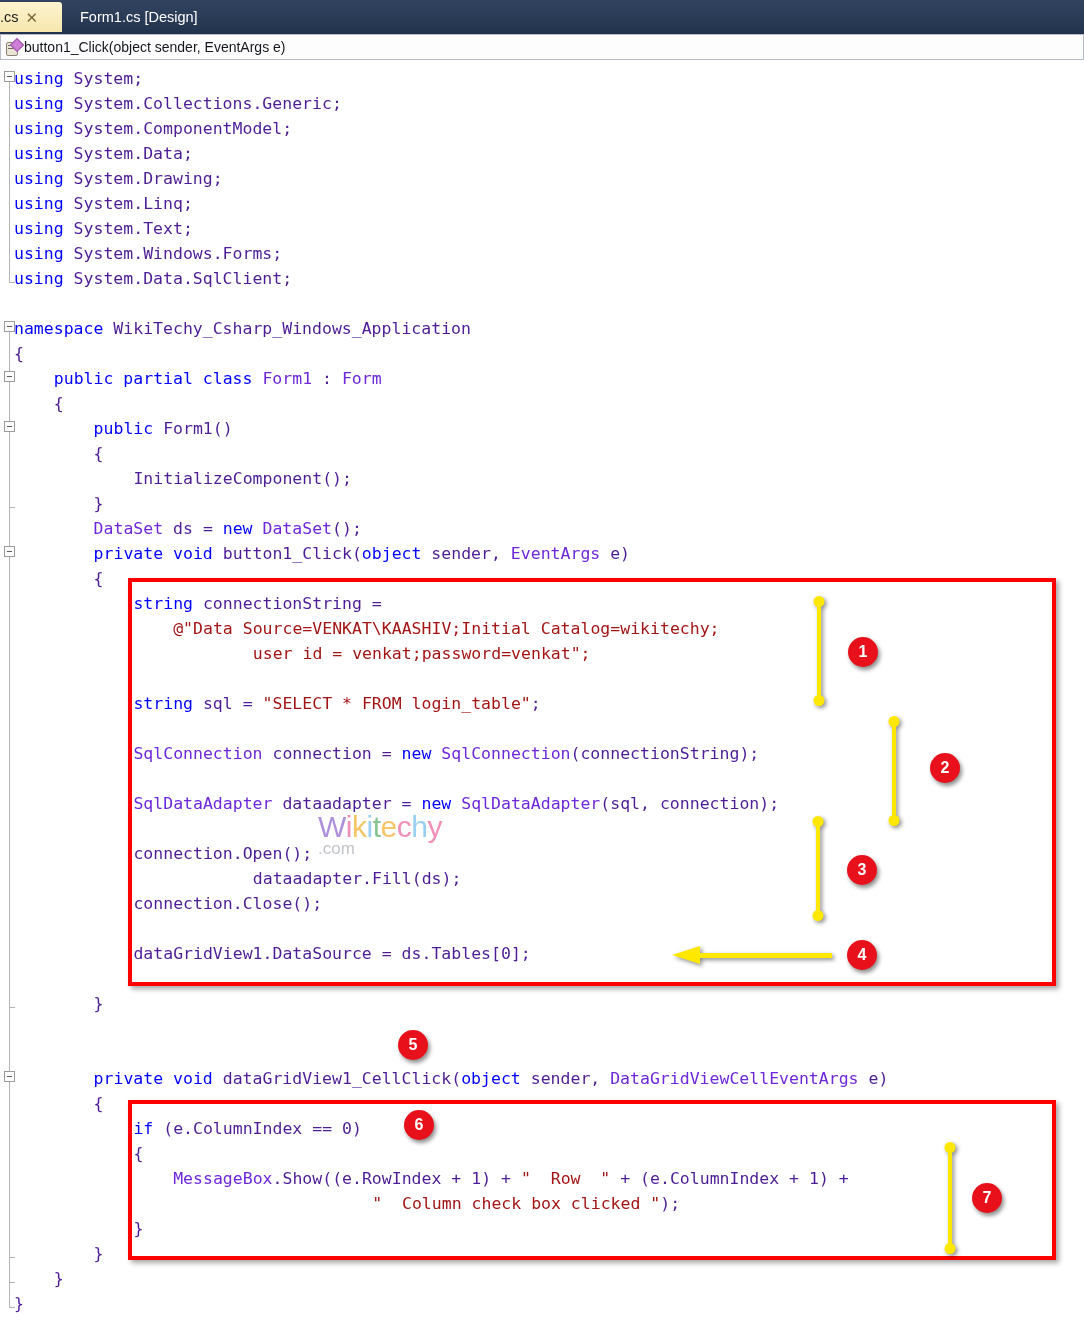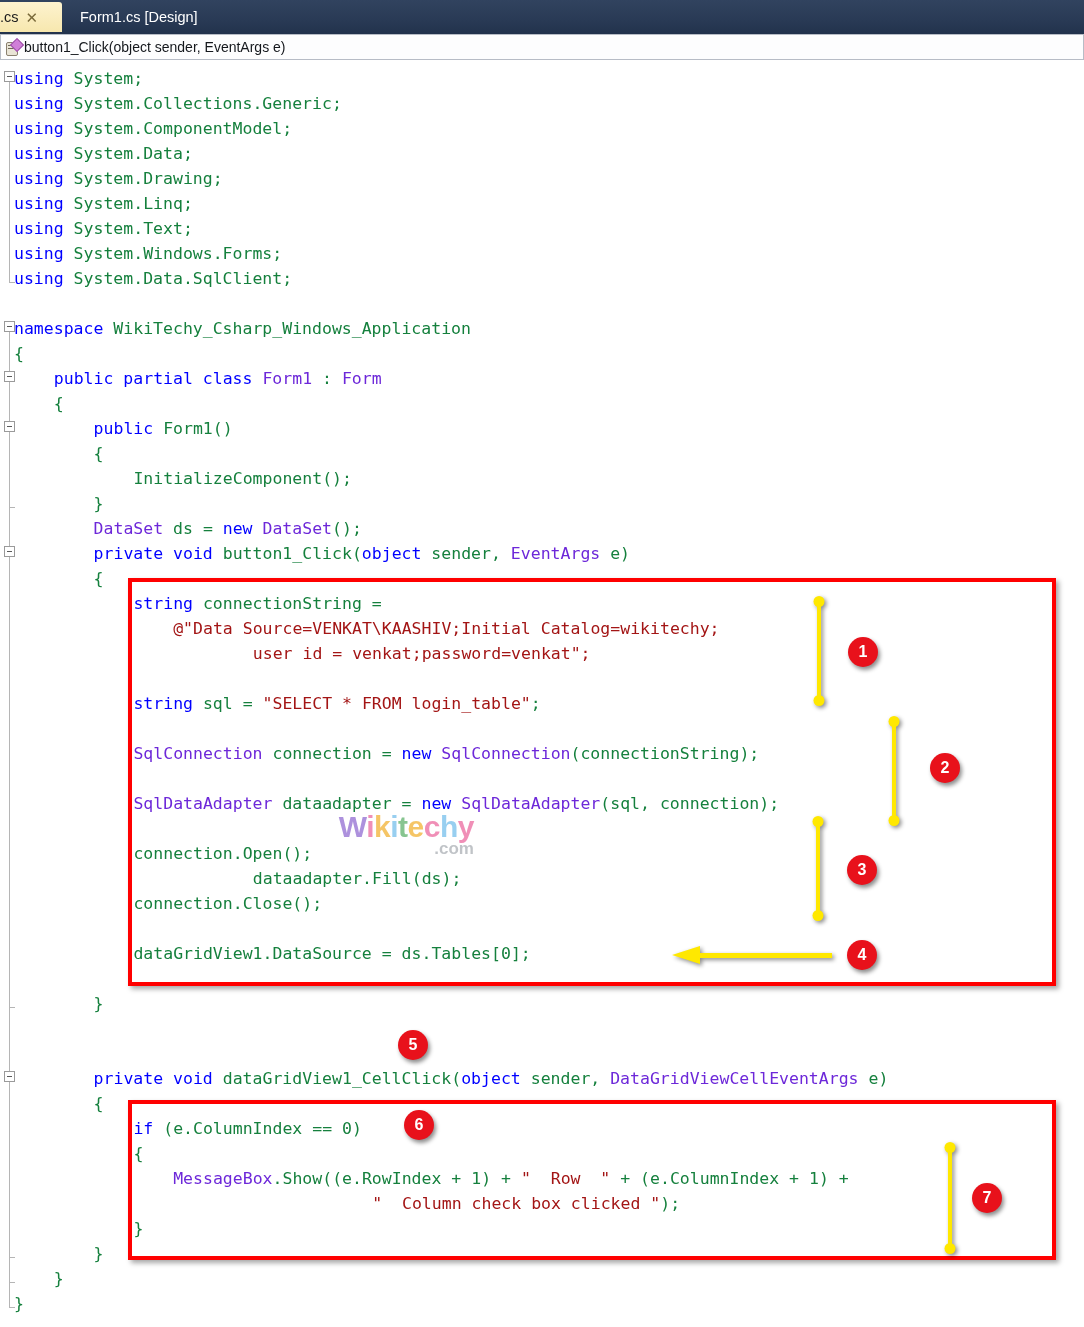--- a/index.html
+++ b/index.html
@@ -87,21 +87,21 @@
     font-size:16.5px;
     line-height:25px;
     color:#111111;
     white-space:pre;
   }
   .ln{position:absolute;left:14px;white-space:pre;}
 
   .kw{color:#0000ff;}
   .ty{color:#6d28d9;}
   .st{color:#a31515;}
-  .pl{color:#15803d;}
+  .pl{color:#4c1d95;}
 
   
   .fold{
     position:absolute;left:4px;width:11px;height:11px;
     border:1px solid #9a9a9a;background:#ffffff;box-sizing:border-box;
   }
   .fold:before{
     content:"";position:absolute;left:2px;top:4px;width:5px;height:1px;background:#5b5b5b;
   }
   .vline{position:absolute;left:9px;width:1px;background:#b5b5b5;}
@@ -142,23 +142,23 @@
     position:absolute;width:30px;height:30px;border-radius:50%;
     background:#e8111b;color:#ffffff;
     font-family:"Liberation Sans",sans-serif;
     font-size:16px;font-weight:bold;
     display:flex;align-items:center;justify-content:center;
     box-shadow:2px 3px 4px rgba(0,0,0,.45);
   }
 
   
   .watermark{
-    position:absolute;left:304px;top:752px;width:170px;height:52px;
-    font-family:"Liberation Sans",sans-serif;font-weight:bold;
-    opacity:.62;pointer-events:none;text-align:right;
+    position:absolute;left:318px;top:752px;width:170px;height:52px;
+    font-family:"Liberation Sans",sans-serif;font-weight:normal;
+    opacity:.62;pointer-events:none;text-align:left;
   }
   .watermark .wt{font-size:30px;letter-spacing:-.5px;line-height:30px;}
   .watermark .wt i{font-style:normal;}
   .watermark .wc{font-size:17px;color:#9aa0a6;line-height:14px;}
 </style>
 </head>
 <body>
 
 <div id="root">
 

